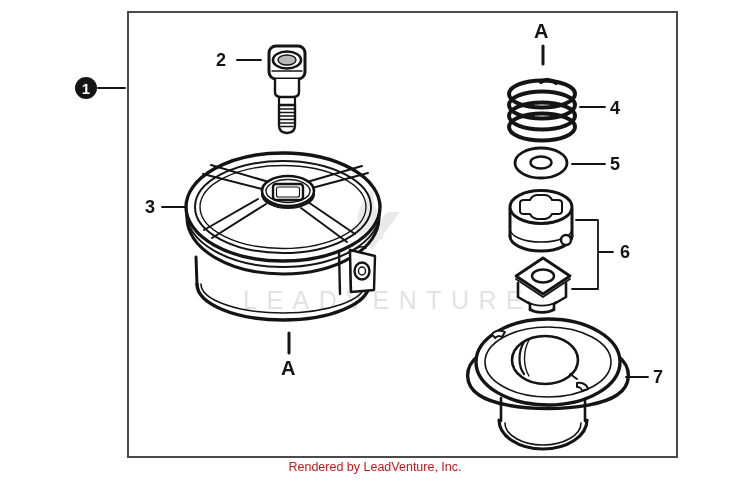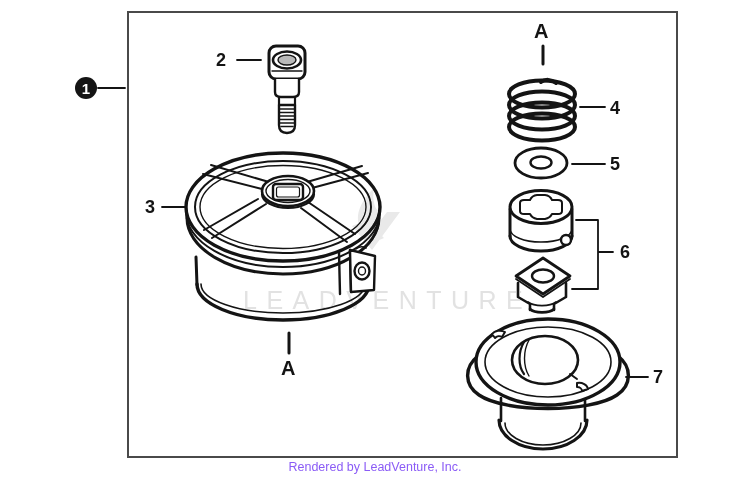--- a/index.html
+++ b/index.html
@@ -14,21 +14,21 @@
          color:#141414;}
   .callout{position:absolute;left:75px;top:77px;width:22px;height:22px;border-radius:50%;
            background:#141414;color:#fff;z-index:4;display:flex;align-items:center;
            justify-content:center;font-weight:bold;font-size:15px;}
   .watermark-layer{position:absolute;left:0;top:0;width:750px;height:481px;z-index:6;
                    mix-blend-mode:darken;pointer-events:none;}
   .wm-text{position:absolute;left:243px;top:286px;font-size:25px;letter-spacing:9.5px;
            font-weight:500;color:#e2e2e2;white-space:nowrap;}
   .wm-flame{position:absolute;left:0;top:0;}
   .caption{position:absolute;left:0;top:460px;width:750px;text-align:center;z-index:4;
-           font-size:12.5px;color:#8b5cf6;}
+           font-size:12.5px;color:#b91c1c;}
 </style>
 </head>
 <body>
 
 <div class="stage">
 
   <div class="frame"></div>
 
   <svg class="drawing" width="750" height="481" viewBox="0 0 750 481">
     <g stroke="#141414" fill="none" stroke-linecap="round" stroke-linejoin="round">

